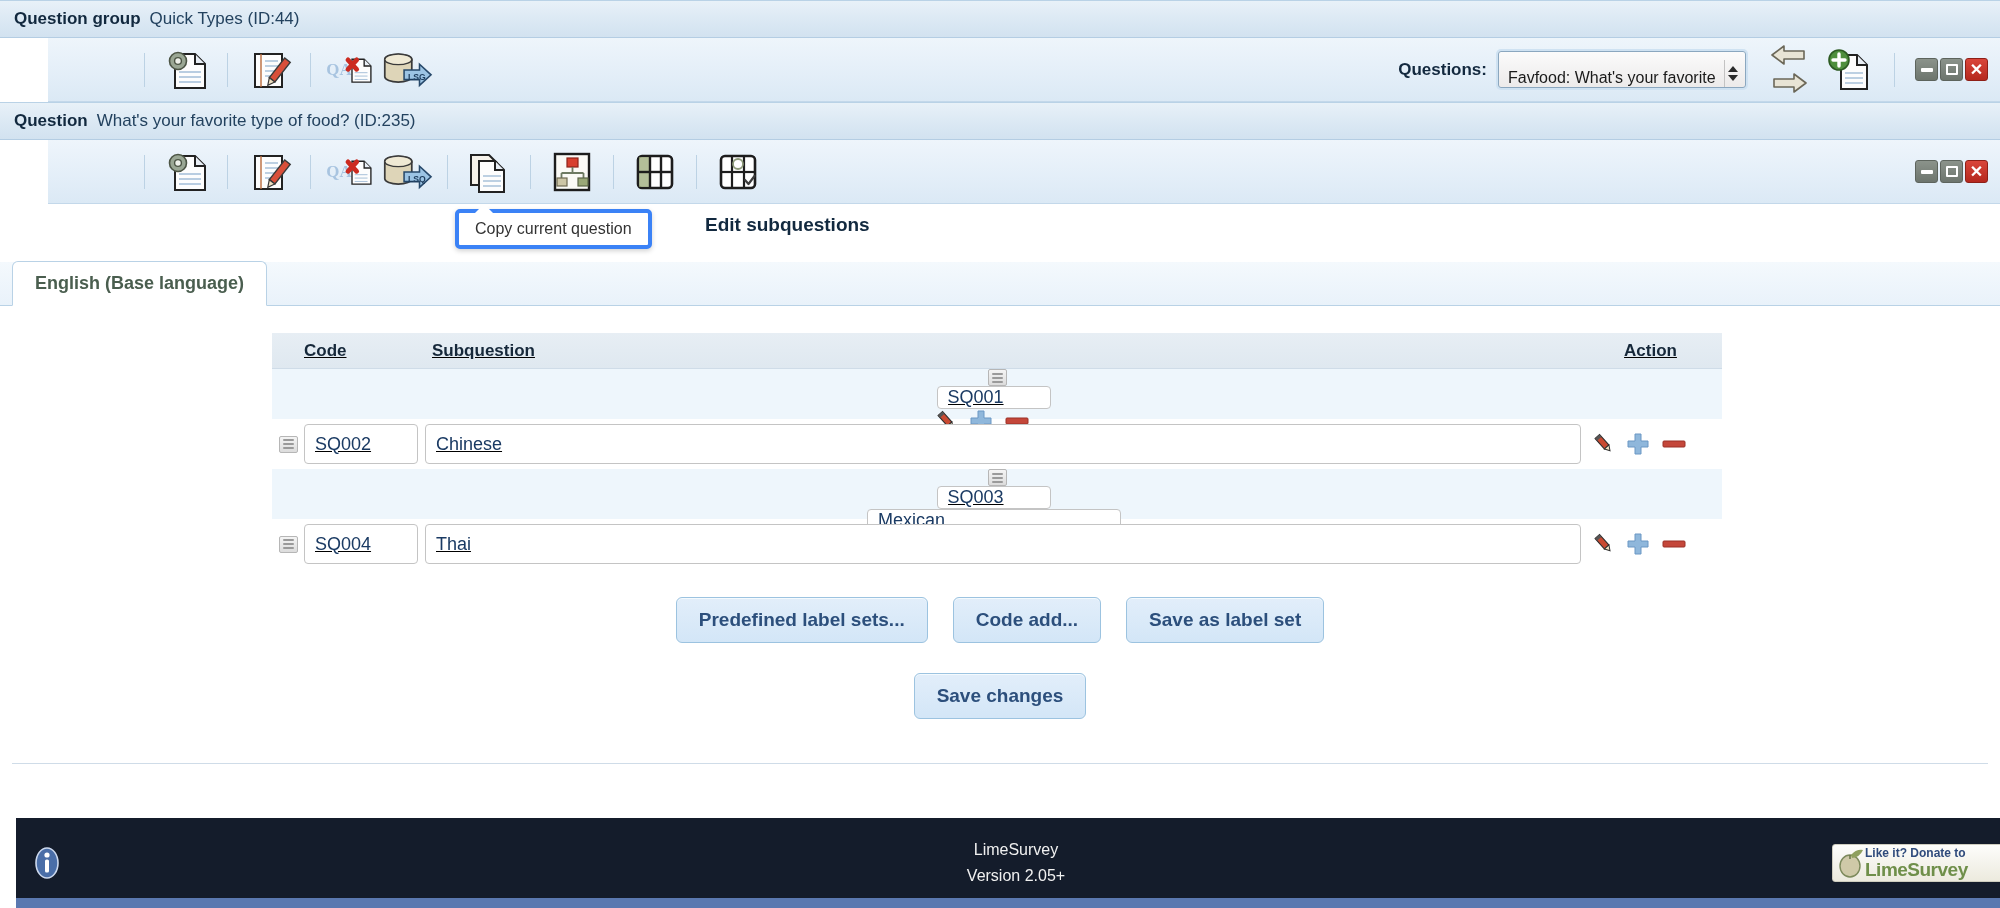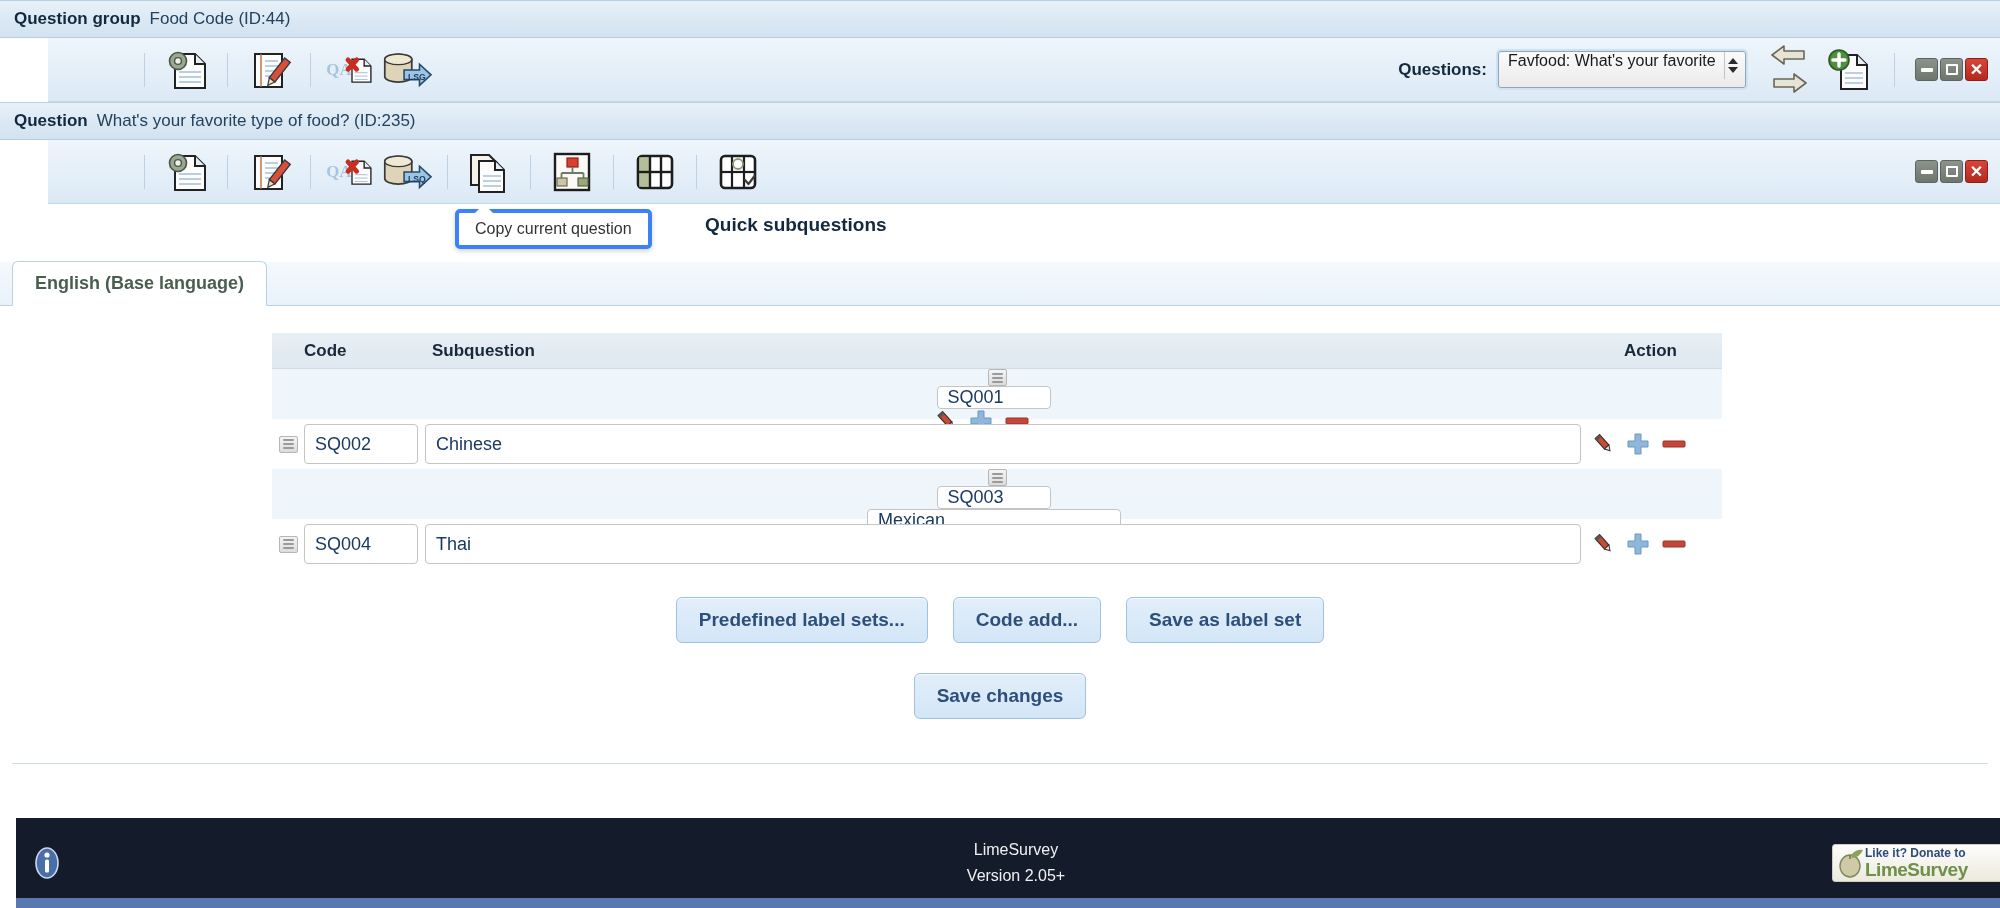--- a/index.html
+++ b/index.html
@@ -56,21 +56,21 @@
   .q-label {
     font-size: 17px; font-weight: bold; color: #13293f;
     margin-right: 11px;
   }
   .q-select {
     width: 248px; height: 37px;
     border: 1px solid #8ba7bf;
     border-radius: 3px;
     background: linear-gradient(to bottom, #fbfbfb, #eceaea);
     box-shadow: 0 0 0 2px #cfe2f2;
-    display: flex; align-items: flex-start;
+    display: flex; align-items: flex-end;
     padding: 0 4px 0 9px;
     font-size: 16px; color: #1a1a1a;
     overflow: hidden; white-space: nowrap;
     cursor: pointer;
   }
   .q-select .txt {
     flex: 1; overflow: hidden; text-overflow: clip; white-space: nowrap;
   }
   .spin {
     width: 17px; height: 27px; margin-left: 3px;
@@ -137,21 +137,21 @@
     border-bottom: 1px solid #fff;
     border-radius: 6px 6px 0 0;
     display: flex; align-items: center; justify-content: center;
     font-size: 18px; font-weight: bold; color: #4a5e4f;
     padding: 0 22px;
     cursor: pointer;
   }
 
   
   .content { padding: 0; background: #fff; }
-  .table-area { width: 1450px; margin: 27px 0 0 272px; }
+  .table-area { width: 1450px; margin: 27px 0 0 272px; text-decoration: underline; }
 
   .thead {
     display: flex; align-items: center;
     height: 36px;
     background: linear-gradient(to bottom, #e7eef4, #dfe8f0);
     border-bottom: 1px solid #cfdce8;
     font-size: 17px; font-weight: bold; color: #16283a;
   }
   .th-handle { width: 32px; }
   .th-code { width: 128px; }
@@ -236,21 +236,21 @@
   .donate .d2 { font-size: 19px; font-weight: bold; color: #6f8f4a; letter-spacing: -.5px; margin-top: 1px; }
   .blue-strip { position: absolute; left: 0; bottom: 0; width: 2000px; height: 10px; background: #5a78b0; }
 </style>
 </head>
 <body>
 
 <div class="app">
 
   <div class="panel-title">
     <span class="strong">Question group</span>
-    <span class="light">Food Code (ID:44)</span>
+    <span class="light">Quick Types (ID:44)</span>
   </div>
 
   <div class="toolbar">
     <div class="tb-sep"></div>
     <div class="tb-btn">
       <svg width="46" height="44" viewBox="0 0 46 44">
         <path d="M12 6 h20 l10 10 v24 h-30 z" fill="#fdfdfd" stroke="#222" stroke-width="2"></path>
         <path d="M32 6 v10 h10" fill="#e8eef5" stroke="#222" stroke-width="2"></path>
         <g stroke="#9bb8d4" stroke-width="1.4">
           <line x1="16" y1="24" x2="38" y2="24"></line>
@@ -462,21 +462,21 @@
           </div>
         <div class="wbtn cls">
             <span class="x">✕</span>
           </div>
       </div>
     </div>
   </div>
 
   <div class="tip-zone">
     <div class="tooltip">Copy current question</div>
-    <div class="section-head">Quick subquestions</div>
+    <div class="section-head">Edit subquestions</div>
   </div>
 
   <div class="tabs-wrap">
     <div class="tab">English (Base language)</div>
   </div>
 
   <div class="content">
     <div class="table-area">
       <div class="thead">
         <div class="th-handle"></div>

